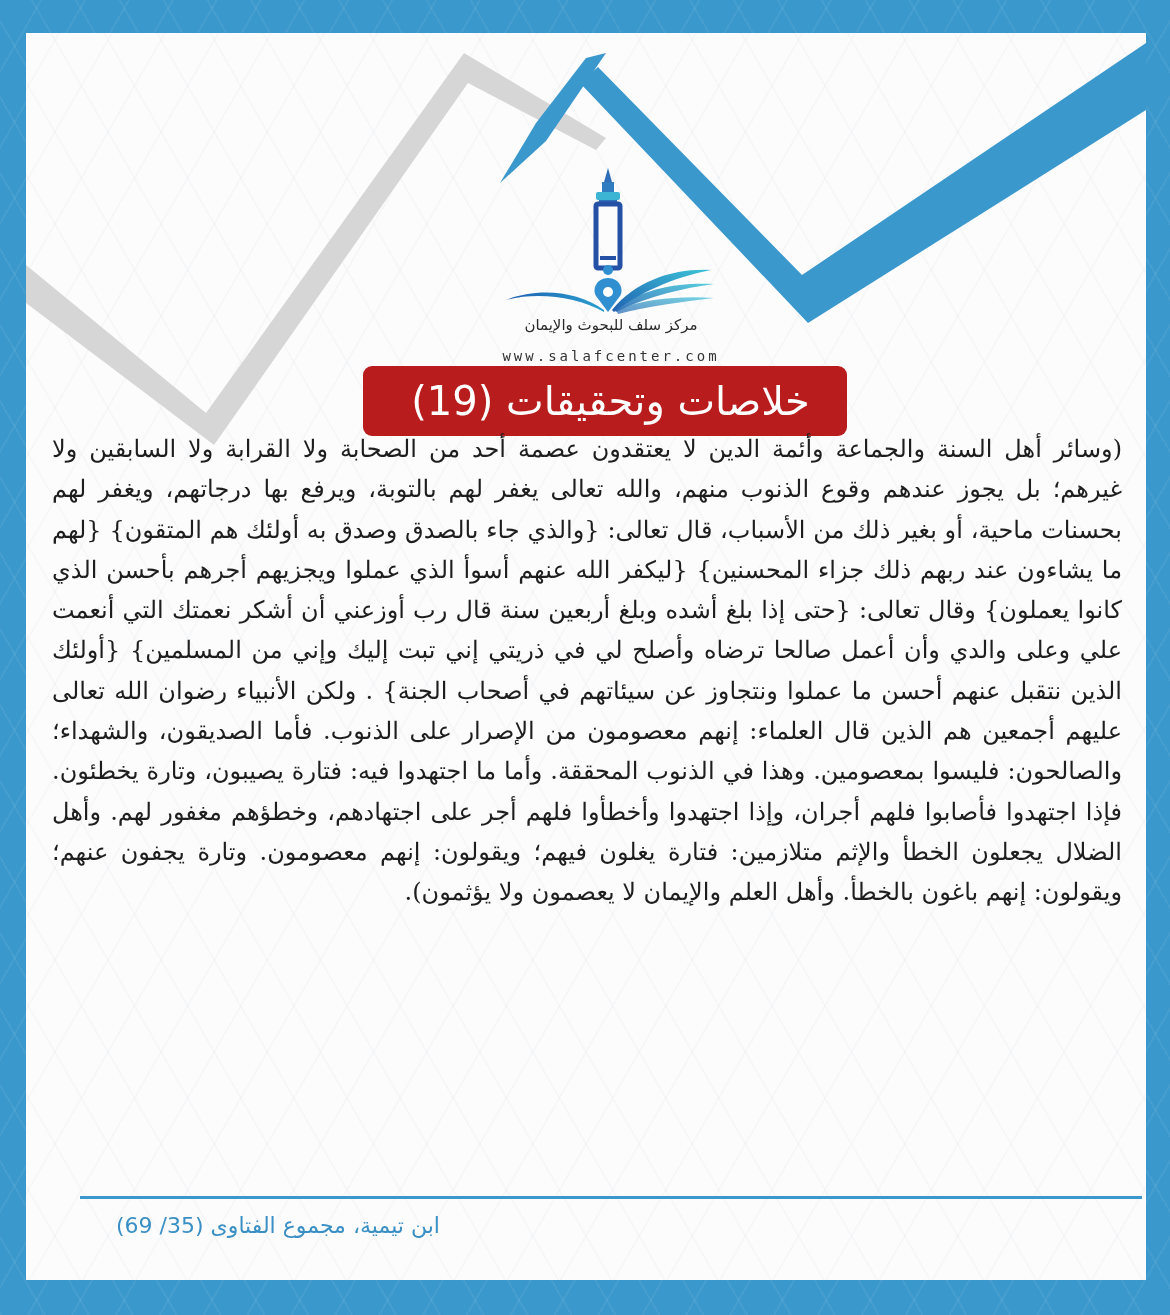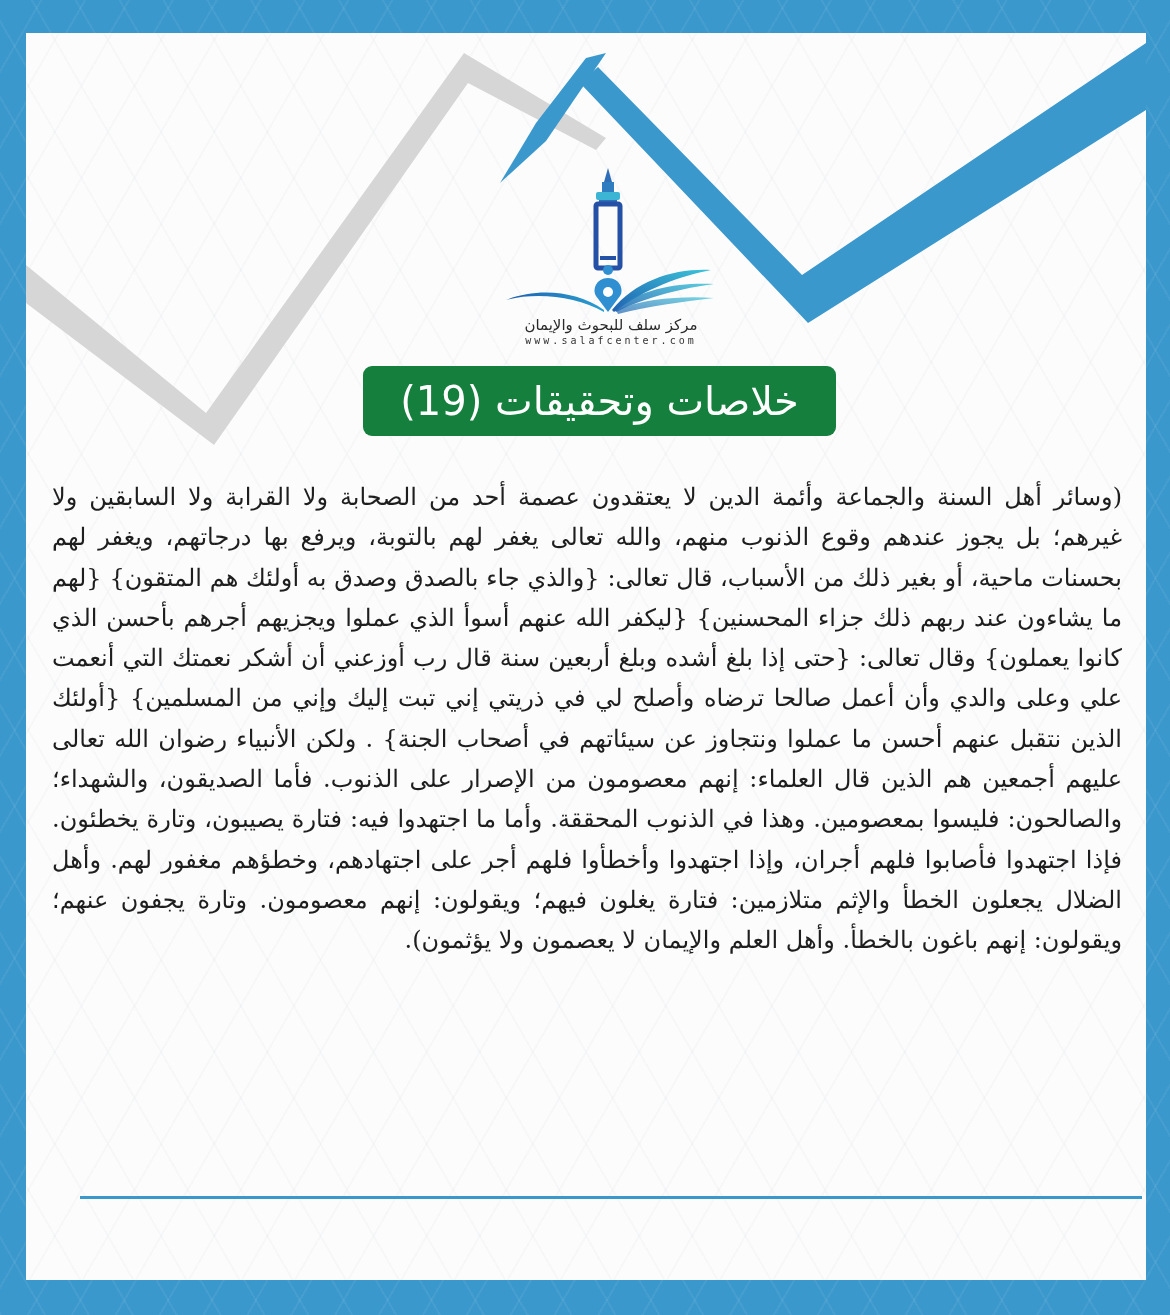--- a/index.html
+++ b/index.html
@@ -29,32 +29,32 @@
     .logo {
       position: absolute; left: 440px; top: 127px; width: 290px; height: 200px;
       text-align: center;
     }
     .logo svg { display: block; margin: 0 auto; }
     .logo-name {
       font-family: "DejaVu Sans", sans-serif; font-size: 15px; color: #2a2a2a;
       direction: rtl; margin-top: -4px;
     }
     .logo-url {
-      font-family: "DejaVu Sans Mono", monospace; font-size: 10px; color: #333;
-      letter-spacing: 3px; margin-top: 1px;
+      font-family: "DejaVu Sans Mono", monospace; font-size: 14px; color: #333;
+      letter-spacing: 3px; margin-top: 14px;
     }
     .title-badge {
       position: absolute; left: 337px; top: 333px; width: 473px; height: 70px;
-      background: #15803d; border-radius: 9px;
+      background: #b91c1c; border-radius: 9px;
       display: flex; align-items: center; justify-content: center;
       color: #fff; font-size: 40px; direction: rtl;
-      font-family: "DejaVu Sans", sans-serif; font-weight: normal;
+      font-family: "DejaVu Sans", sans-serif; font-weight: normal; padding-left: 11px;
     }
     .body-text {
-      position: absolute; left: 26px; top: 444px; width: 1070px;
+      position: absolute; left: 26px; top: 396px; width: 1070px;
       direction: rtl; text-align: justify; text-align-last: right;
       font-family: "DejaVu Serif", serif; font-size: 24px; line-height: 40.3px;
       color: #1e1e1e;
     }
     .divider {
       position: absolute; left: 54px; top: 1163px; width: 1062px; height: 3px;
       background: #3a98cc;
     }
     .citation {
       position: absolute; left: 90px; top: 1180px;
@@ -107,13 +107,14 @@
   </div>
 
   <div class="title-badge">
     <span>خلاصات وتحقيقات (19)</span>
   </div>
 
   <div class="body-text">(وسائر أهل السنة والجماعة وأئمة الدين لا يعتقدون عصمة أحد من الصحابة ولا القرابة ولا السابقين ولا غيرهم؛ بل يجوز عندهم وقوع الذنوب منهم، والله تعالى يغفر لهم بالتوبة، ويرفع بها درجاتهم، ويغفر لهم بحسنات ماحية، أو بغير ذلك من الأسباب، قال تعالى: {والذي جاء بالصدق وصدق به أولئك هم المتقون} {لهم ما يشاءون عند ربهم ذلك جزاء المحسنين} {ليكفر الله عنهم أسوأ الذي عملوا ويجزيهم أجرهم بأحسن الذي كانوا يعملون} وقال تعالى: {حتى إذا بلغ أشده وبلغ أربعين سنة قال رب أوزعني أن أشكر نعمتك التي أنعمت علي وعلى والدي وأن أعمل صالحا ترضاه وأصلح لي في ذريتي إني تبت إليك وإني من المسلمين} {أولئك الذين نتقبل عنهم أحسن ما عملوا ونتجاوز عن سيئاتهم في أصحاب الجنة} . ولكن الأنبياء رضوان الله تعالى عليهم أجمعين هم الذين قال العلماء: إنهم معصومون من الإصرار على الذنوب. فأما الصديقون، والشهداء؛ والصالحون: فليسوا بمعصومين. وهذا في الذنوب المحققة. وأما ما اجتهدوا فيه: فتارة يصيبون، وتارة يخطئون. فإذا اجتهدوا فأصابوا فلهم أجران، وإذا اجتهدوا وأخطأوا فلهم أجر على اجتهادهم، وخطؤهم مغفور لهم. وأهل الضلال يجعلون الخطأ والإثم متلازمين: فتارة يغلون فيهم؛ ويقولون: إنهم معصومون. وتارة يجفون عنهم؛ ويقولون: إنهم باغون بالخطأ. وأهل العلم والإيمان لا يعصمون ولا يؤثمون).</div>
 
   <div class="divider"></div>
 
+  <div class="citation">ابن تيمية، مجموع الفتاوى (35/ 69)</div>
 </div>
 
 </body></html>

